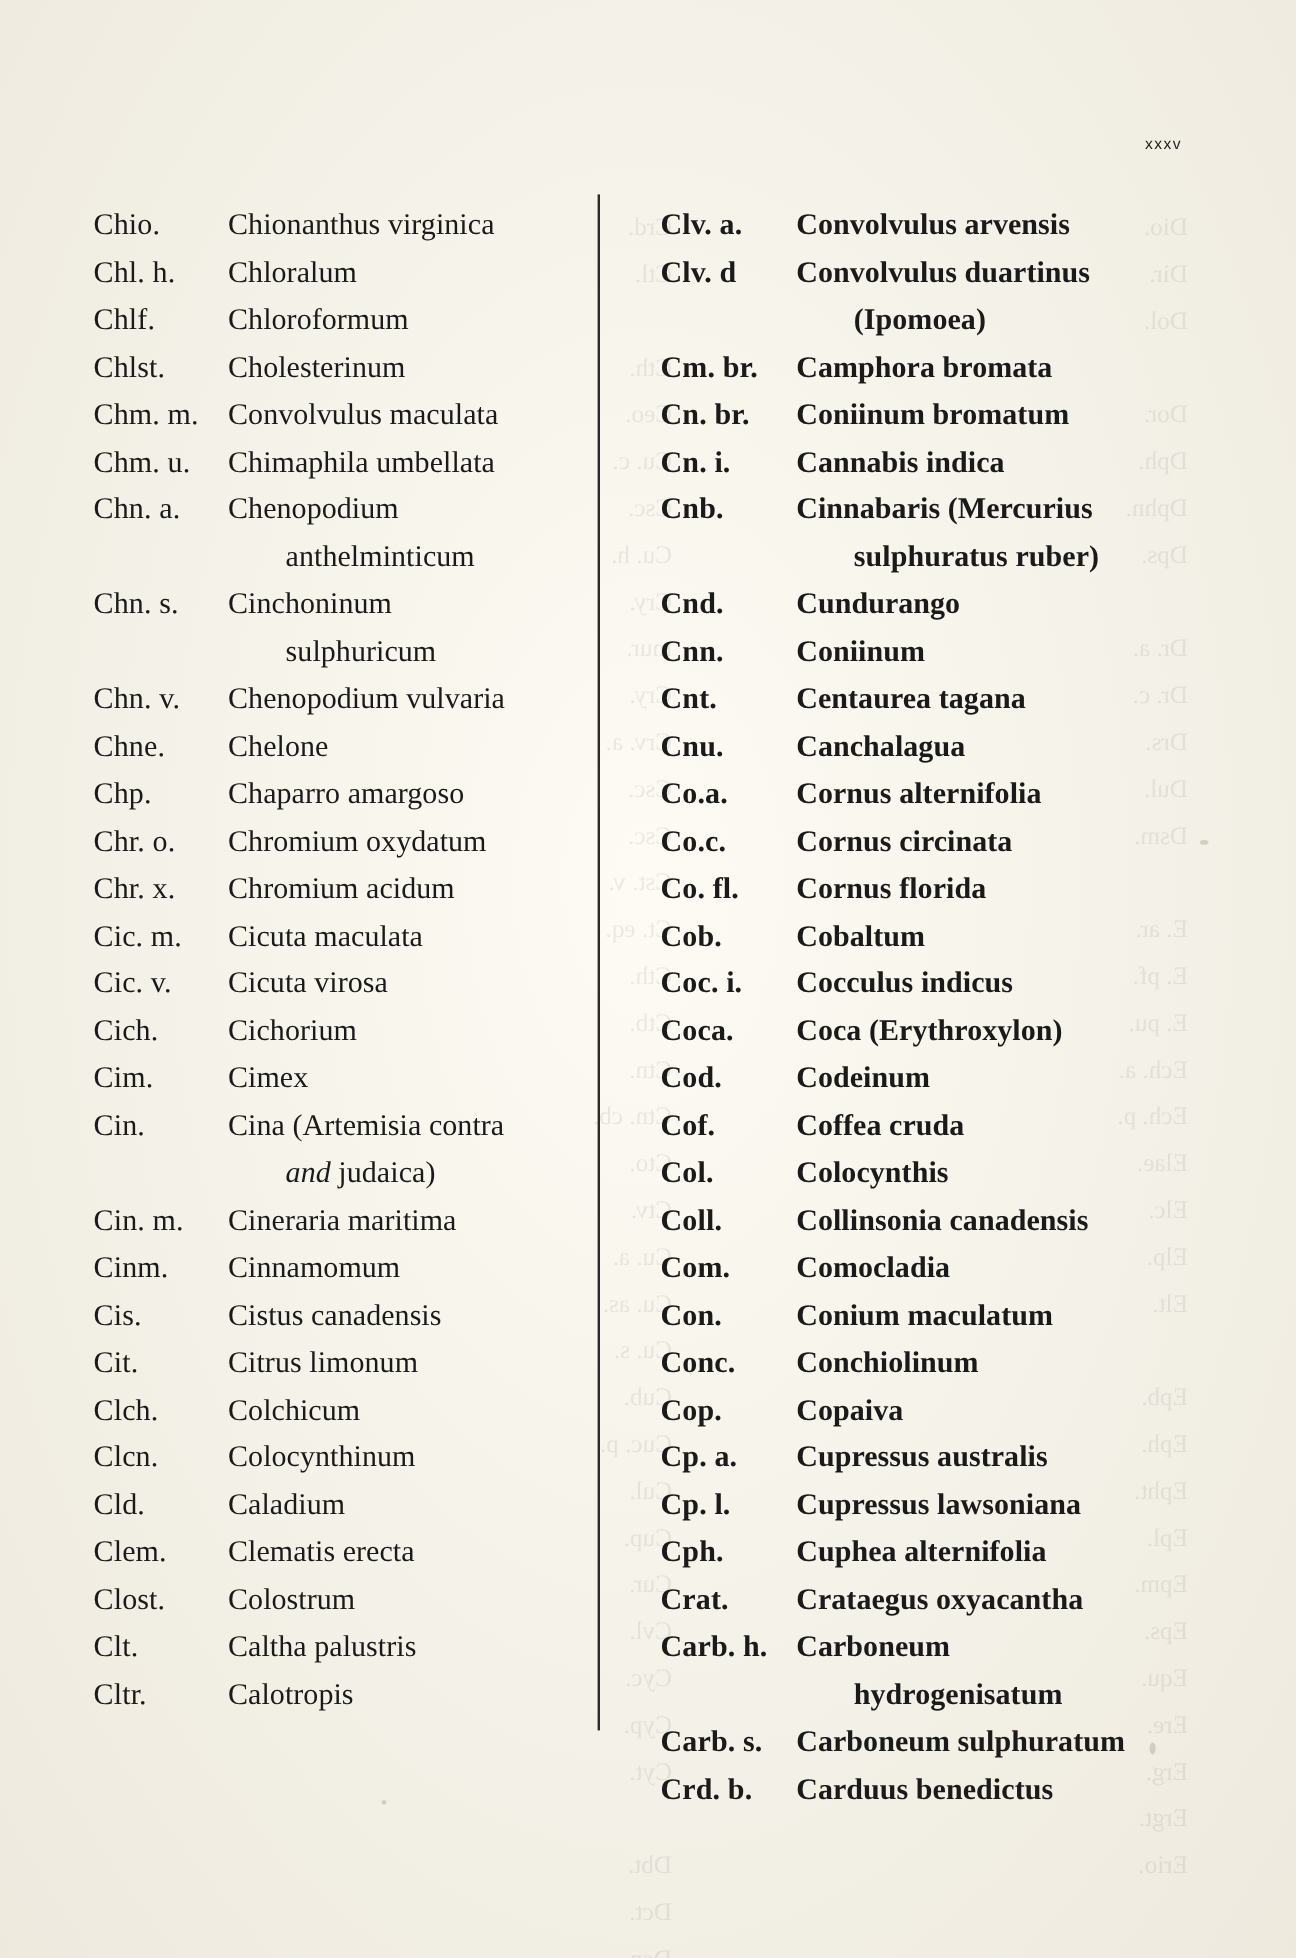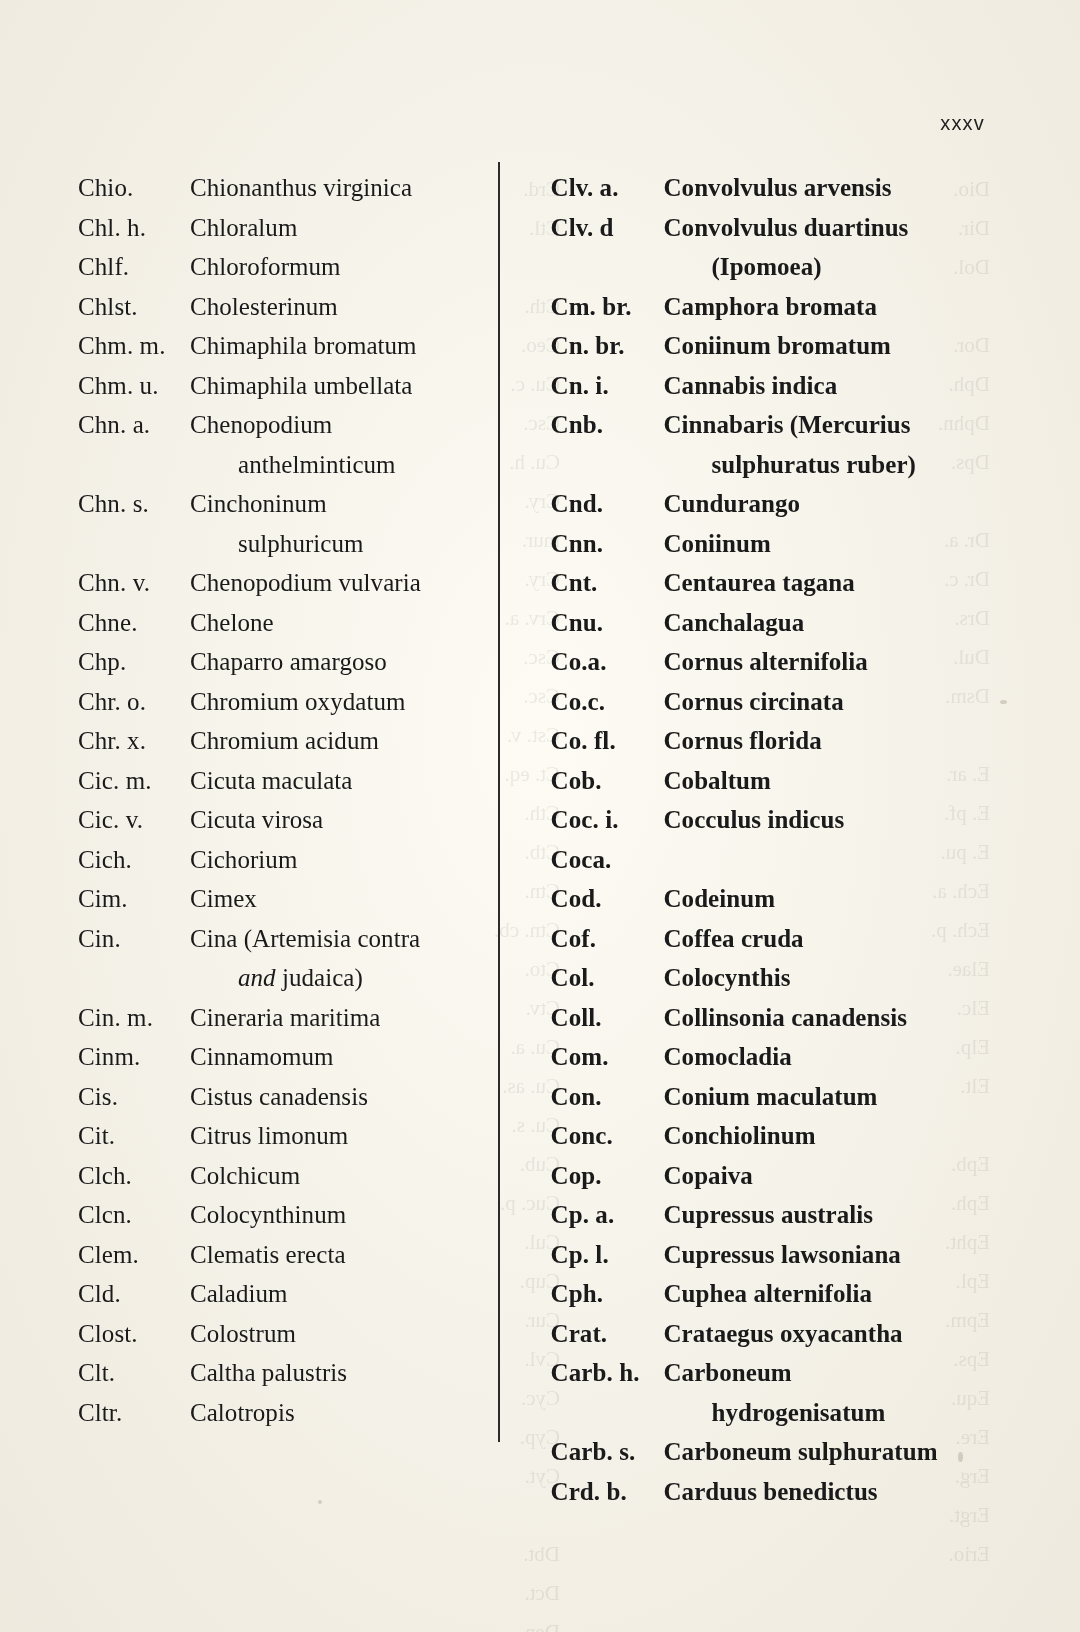--- a/index.html
+++ b/index.html
@@ -44,21 +44,21 @@
     position: absolute;
     top: 170px;
   }
   .ghost .gcol.left { left: 90px; }
   .ghost .gcol.right { left: 520px; }
 
   .folio {
     position: absolute;
     top: 112px;
     right: 95px;
-    font-size: 20px;
+    font-size: 13px;
     letter-spacing: 1.2px;
     font-family: "Liberation Sans", sans-serif;
     color: #222;
   }
 
   .columns {
     position: absolute;
     top: 168px;
     left: 78px;
     width: 924px;
@@ -214,21 +214,21 @@
         <div class="entry">
           <span class="abbr">Chlf.</span>
           <span class="name">Chloroformum</span>
         </div>
         <div class="entry">
           <span class="abbr">Chlst.</span>
           <span class="name">Cholesterinum</span>
         </div>
         <div class="entry">
           <span class="abbr">Chm. m.</span>
-          <span class="name">Chimaphila bromatum</span>
+          <span class="name">Convolvulus maculata</span>
         </div>
         <div class="entry">
           <span class="abbr">Chm. u.</span>
           <span class="name">Chimaphila umbellata</span>
         </div>
         <div class="entry">
           <span class="abbr">Chn. a.</span>
           <span class="name">Chenopodium<span class="cont">anthelminticum</span></span>
         </div>
         <div class="entry">
@@ -293,28 +293,28 @@
         </div>
         <div class="entry">
           <span class="abbr">Clch.</span>
           <span class="name">Colchicum</span>
         </div>
         <div class="entry">
           <span class="abbr">Clcn.</span>
           <span class="name">Colocynthinum</span>
         </div>
         <div class="entry">
+          <span class="abbr">Cld.</span>
+          <span class="name">Caladium</span>
+        </div>
+        <div class="entry">
           <span class="abbr">Clem.</span>
           <span class="name">Clematis erecta</span>
         </div>
         <div class="entry">
-          <span class="abbr">Cld.</span>
-          <span class="name">Caladium</span>
-        </div>
-        <div class="entry">
           <span class="abbr">Clost.</span>
           <span class="name">Colostrum</span>
         </div>
         <div class="entry">
           <span class="abbr">Clt.</span>
           <span class="name">Caltha palustris</span>
         </div>
         <div class="entry">
           <span class="abbr">Cltr.</span>
           <span class="name">Calotropis</span>
@@ -376,20 +376,21 @@
         <div class="entry">
           <span class="abbr">Cob.</span>
           <span class="name">Cobaltum</span>
         </div>
         <div class="entry">
           <span class="abbr">Coc. i.</span>
           <span class="name">Cocculus indicus</span>
         </div>
         <div class="entry">
           <span class="abbr">Coca.</span>
+          <span class="name">Coca (Erythroxylon)</span>
         </div>
         <div class="entry">
           <span class="abbr">Cod.</span>
           <span class="name">Codeinum</span>
         </div>
         <div class="entry">
           <span class="abbr">Cof.</span>
           <span class="name">Coffea cruda</span>
         </div>
         <div class="entry">

